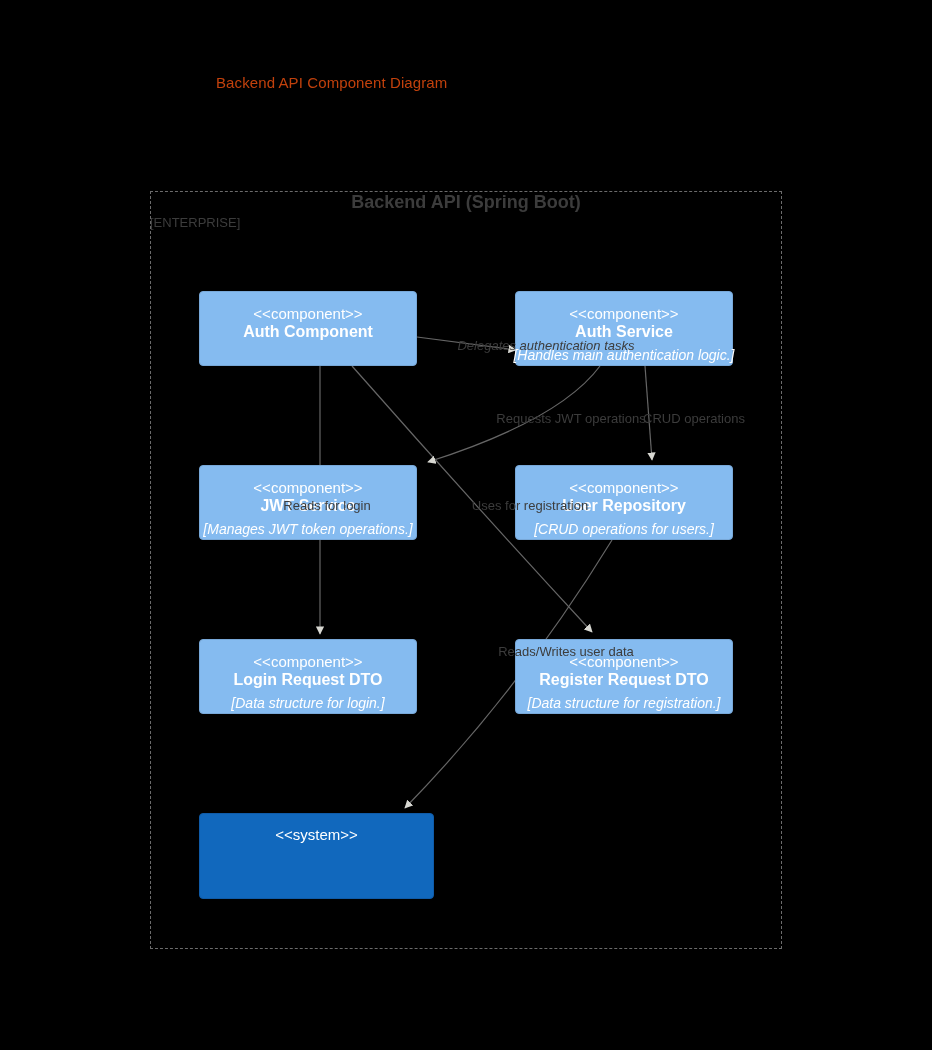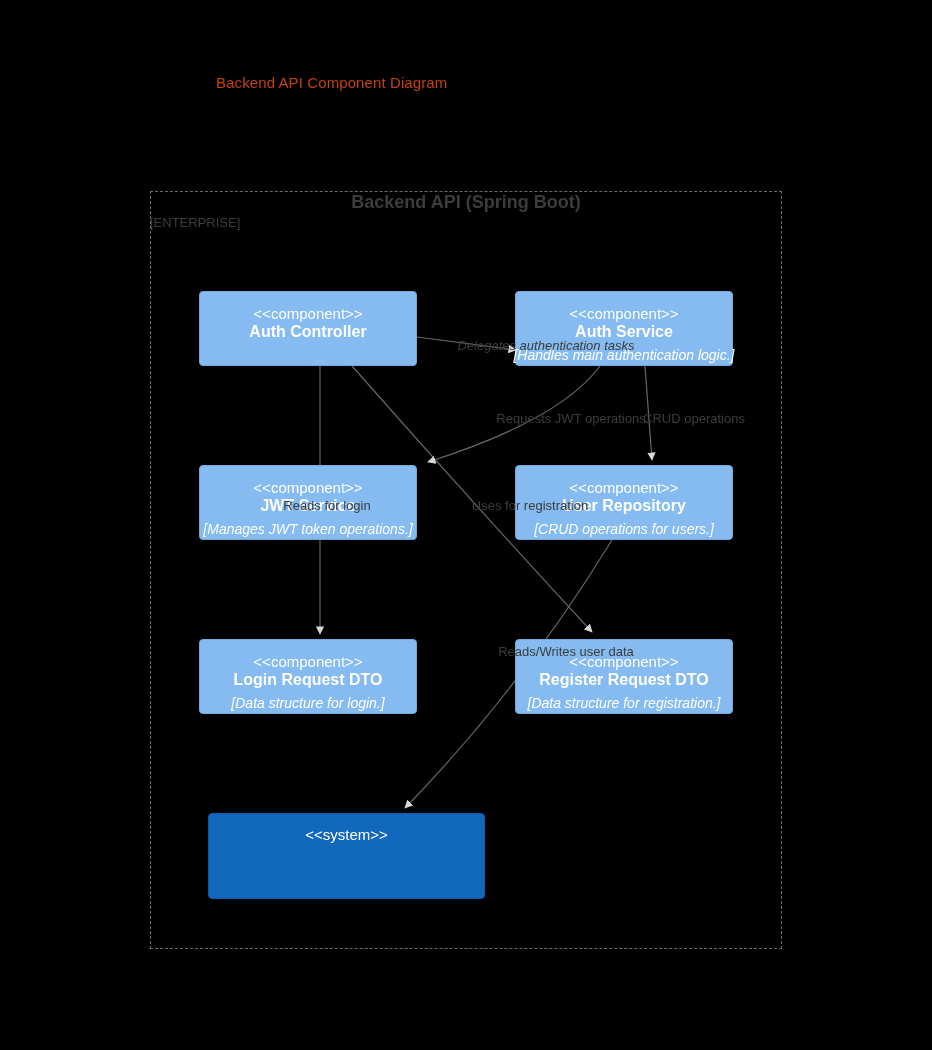--- a/index.html
+++ b/index.html
@@ -117,21 +117,21 @@
   .node.system .node-stereotype { top: 12px; }
   .node.system .node-name { top: 32px; }
 
   
   #node-auth-controller { left: 199px; top: 291px; width: 218px; height: 75px; }
   #node-auth-service    { left: 515px; top: 291px; width: 218px; height: 75px; }
   #node-jwt-service     { left: 199px; top: 465px; width: 218px; height: 75px; }
   #node-user-repository { left: 515px; top: 465px; width: 218px; height: 75px; }
   #node-login-dto       { left: 199px; top: 639px; width: 218px; height: 75px; }
   #node-register-dto    { left: 515px; top: 639px; width: 218px; height: 75px; }
-  #node-database        { left: 208px; top: 813px; width: 277px; height: 86px; }
+  #node-database        { left: 199px; top: 813px; width: 235px; height: 86px; }
 
   
   .edge-label {
     position: absolute;
     font-size: 13px;
     color: #3c3c3c;
     white-space: nowrap;
     transform: translateX(-50%);
   }
   #label-delegates   { left: 546px; top: 338px; font-style: italic; }
@@ -167,21 +167,21 @@
 
     <path d="M 600 366 Q 560 420 428 462" fill="none" stroke="#666666" stroke-width="1.2" marker-end="url(#arrow)"></path>
 
     <path d="M 645 366 L 652 460" fill="none" stroke="#666666" stroke-width="1.2" marker-end="url(#arrow)"></path>
 
     <path d="M 612 540 Q 520 690 405 808" fill="none" stroke="#666666" stroke-width="1.2" marker-end="url(#arrow)"></path>
   </svg>
 
   <div class="node component" id="node-auth-controller">
     <div class="node-stereotype">&lt;&lt;component&gt;&gt;</div>
-    <div class="node-name">Auth Controller</div>
+    <div class="node-name">Auth Component</div>
   </div>
 
   <div class="node component" id="node-auth-service">
     <div class="node-stereotype">&lt;&lt;component&gt;&gt;</div>
     <div class="node-name">Auth Service</div>
     <div class="node-desc">[Handles main authentication logic.]</div>
   </div>
 
   <div class="node component" id="node-jwt-service">
     <div class="node-stereotype">&lt;&lt;component&gt;&gt;</div>

